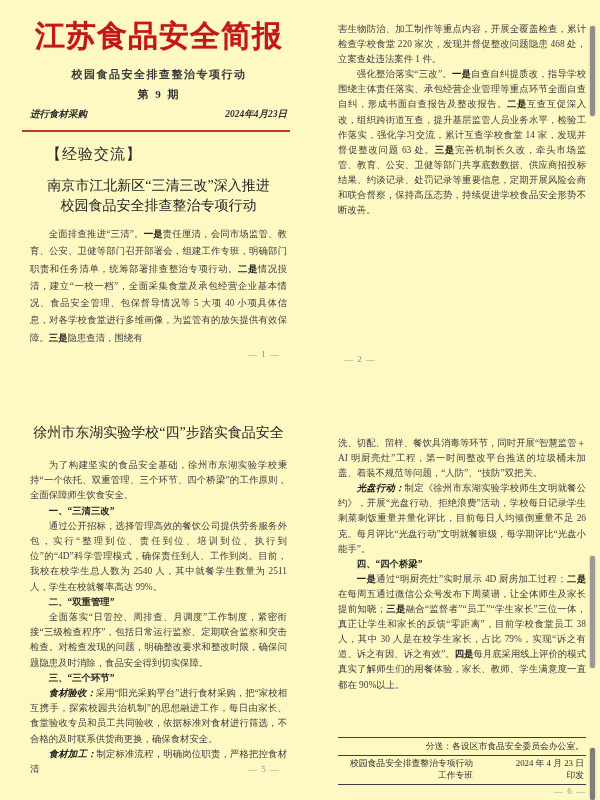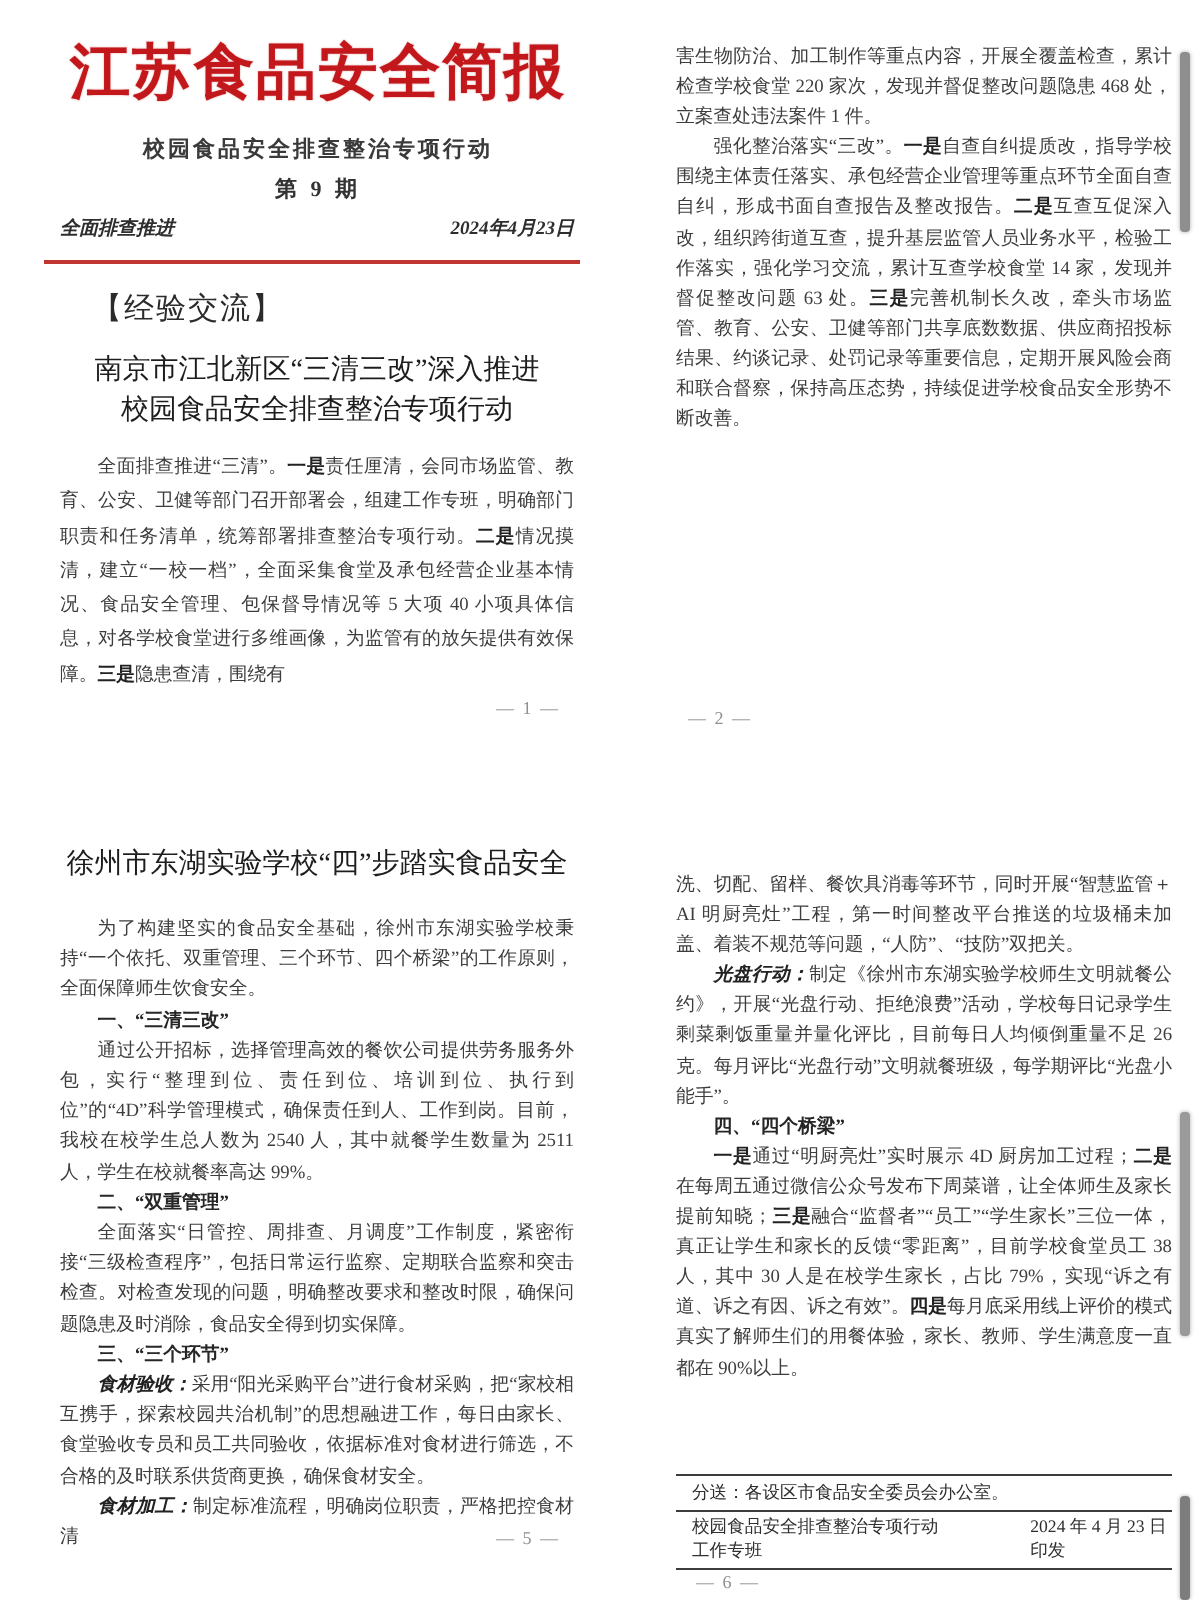--- a/index.html
+++ b/index.html
@@ -1,18 +1,18 @@
 <!DOCTYPE html>
 <html><head>
 <meta charset="utf-8">
 <style>
   html,body{margin:0;padding:0;background:#e8e8e8;}
   .page{
     position:relative;width:600px;height:800px;margin:0 auto;
-    background:#ffffff;overflow:hidden;
+    background:#fef9c3;overflow:hidden;
     font-family:"Liberation Serif","DejaVu Serif",serif;
   }
   .abs{position:absolute;}
   
   .masthead-title{
     left:22px;top:16px;width:274px;text-align:center;
     font-size:30px;font-weight:bold;color:#c2181c;letter-spacing:1px;
     text-shadow:0 0 1px rgba(194,24,28,.45);
   }
   .masthead-subtitle{
@@ -41,41 +41,41 @@
   
   .a1-body{left:30px;top:226px;width:257px;line-height:17.3px;}
   .pnum1{left:30px;top:349px;width:250px;text-align:right;}
   .a2-title{left:30px;top:423px;width:257px;}
   .a2-body{left:30px;top:458px;width:257px;line-height:15.2px;max-height:316px;overflow:hidden;}
   .pnum5{left:30px;top:764px;width:250px;text-align:right;}
   .p2-body{left:338px;top:22px;width:248px;line-height:15.1px;}
   .pnum2{left:338px;top:354px;width:240px;text-align:left;padding-left:6px;}
   .p6-body{left:338px;top:436px;width:248px;line-height:15.1px;max-height:276px;overflow:hidden;}
   
-  .footer{left:338px;top:737px;width:248px;font-size:8.8px;color:#2f2f2f;}
+  .footer{left:338px;top:737px;width:248px;font-size:8.8px;color:#2f2f2f;text-align:right;}
   .f-rule{border-top:1px solid #3c3c3c;height:0;}
   .f-line{padding:2.5px 2px 2px 8px;}
   .f-line2{display:flex;justify-content:space-between;padding:2.5px 2px 2px 8px;gap:42px;}
   .pnum6{padding:1px 0 0 10px;}
   
   .scan-bar{position:absolute;width:5px;border-radius:2px;background:#8e8e8e;box-shadow:0 0 2px rgba(120,120,120,.6);}
   .sb1{left:590px;top:26px;height:90px;}
   .sb2{left:590px;top:556px;height:112px;background:#9a9a9a;}
   .sb3{left:590px;top:748px;height:52px;background:#7d7d7d;}
 </style>
 </head>
 <body>
 
 <div class="page">
 
   <div class="abs masthead-title">江苏食品安全简报</div>
   <div class="abs masthead-subtitle">校园食品安全排查整治专项行动</div>
   <div class="abs issue-number">第 9 期</div>
   <div class="abs meta-row">
-    <span>全面排查推进</span>
+    <span>进行食材采购</span>
     <span>2024年4月23日</span>
   </div>
   <div class="abs masthead-rule"></div>
 
   <div class="abs tag">【经验交流】</div>
 
   <div class="abs art-title" style="left:30px;top:176px;width:257px;">
     <div>南京市江北新区“三清三改”深入推进</div>
     <div>校园食品安全排查整治专项行动</div>
   </div>

